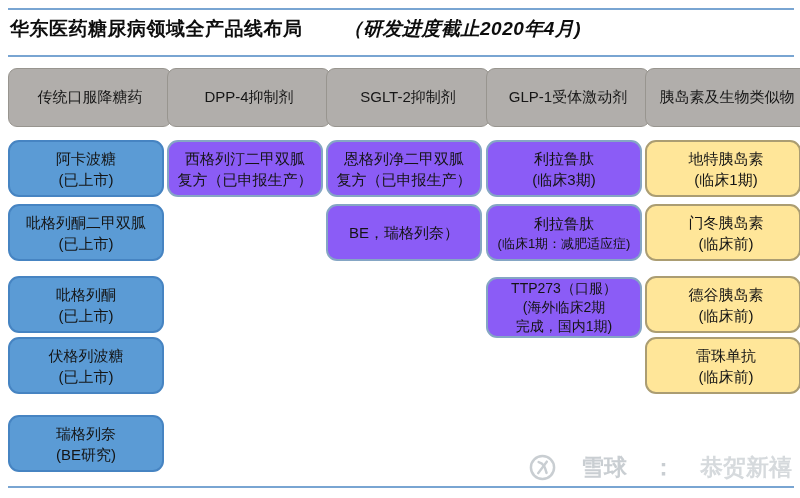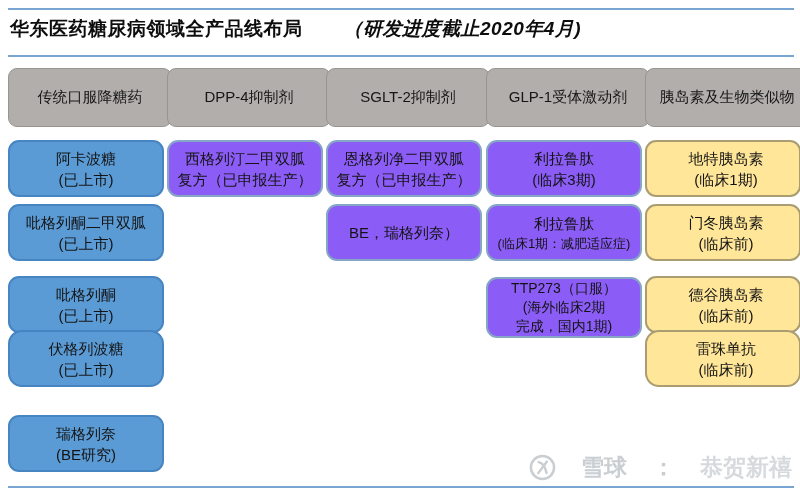--- a/index.html
+++ b/index.html
@@ -24,21 +24,21 @@
   }
   .box{
     position:absolute;width:156px;height:57px;box-sizing:border-box;border-radius:11px;
     display:flex;flex-direction:column;align-items:center;justify-content:center;
     font-size:15px;line-height:21px;text-align:center;color:#141414;
   }
   .blue{background:#5b9bd5;border:2px solid #4684c2;}
   .lightblue{background:#8b5cf6;border:2px solid #85a6c4;}
   .yellow{background:#ffe699;border:2px solid #ab9d72;padding-left:6px;}
   .col1{left:8px;}.col2{left:167px;}.col3{left:326px;}.col4{left:486px;}.col5{left:645px;}
-  .r1{top:140px;}.r2{top:204px;}.r3{top:276px;}.r4{top:330px;border-radius:14px;}.r5{top:415px;}
+  .r1{top:140px;}.r2{top:204px;}.r3{top:276px;}.r4{top:337px;}.r5{top:415px;}
   .tall{top:277px;height:61px;font-size:14px;line-height:19px;}
   .small{font-size:13px;line-height:19px;}
   .watermark{
     position:absolute;right:8px;top:451px;height:32px;
     display:flex;align-items:center;gap:25px;
     font-size:23px;font-weight:bold;color:#c9ced2;
     text-shadow:1px 1px 0 #ffffff;white-space:nowrap;
   }
   .watermark .suffix{color:#d6dadd;}
   .wm-logo{flex:0 0 auto;display:block;}

